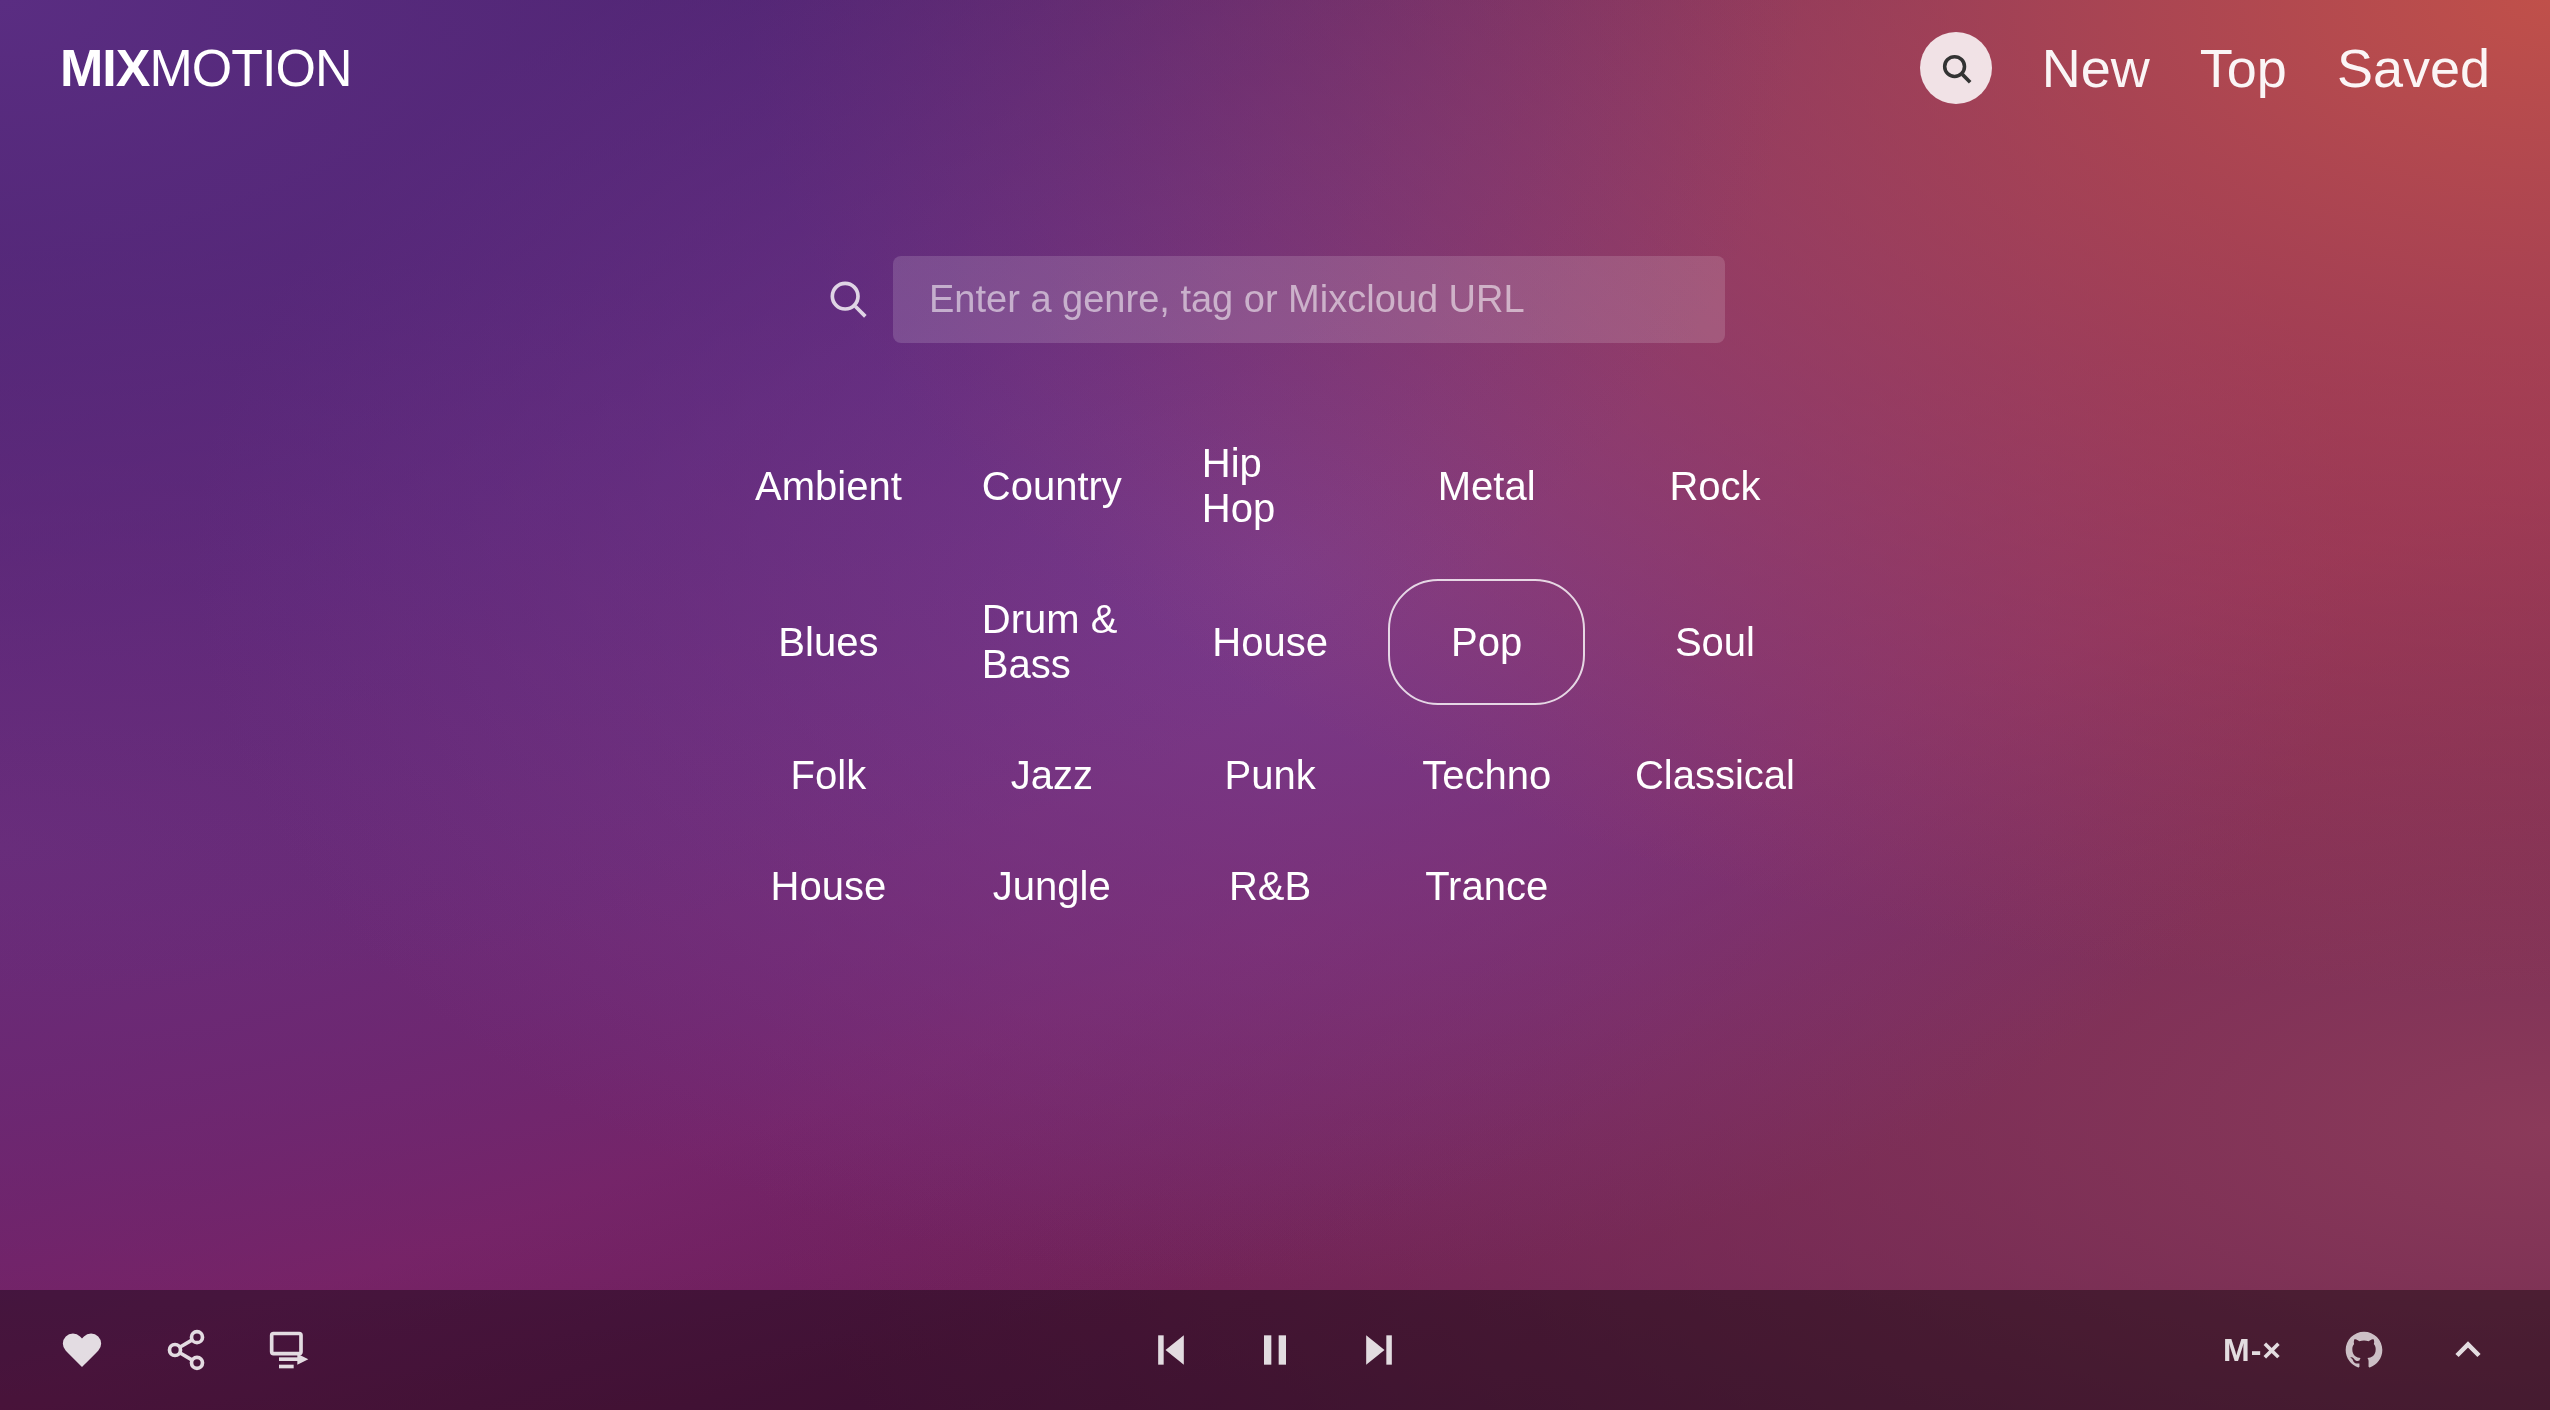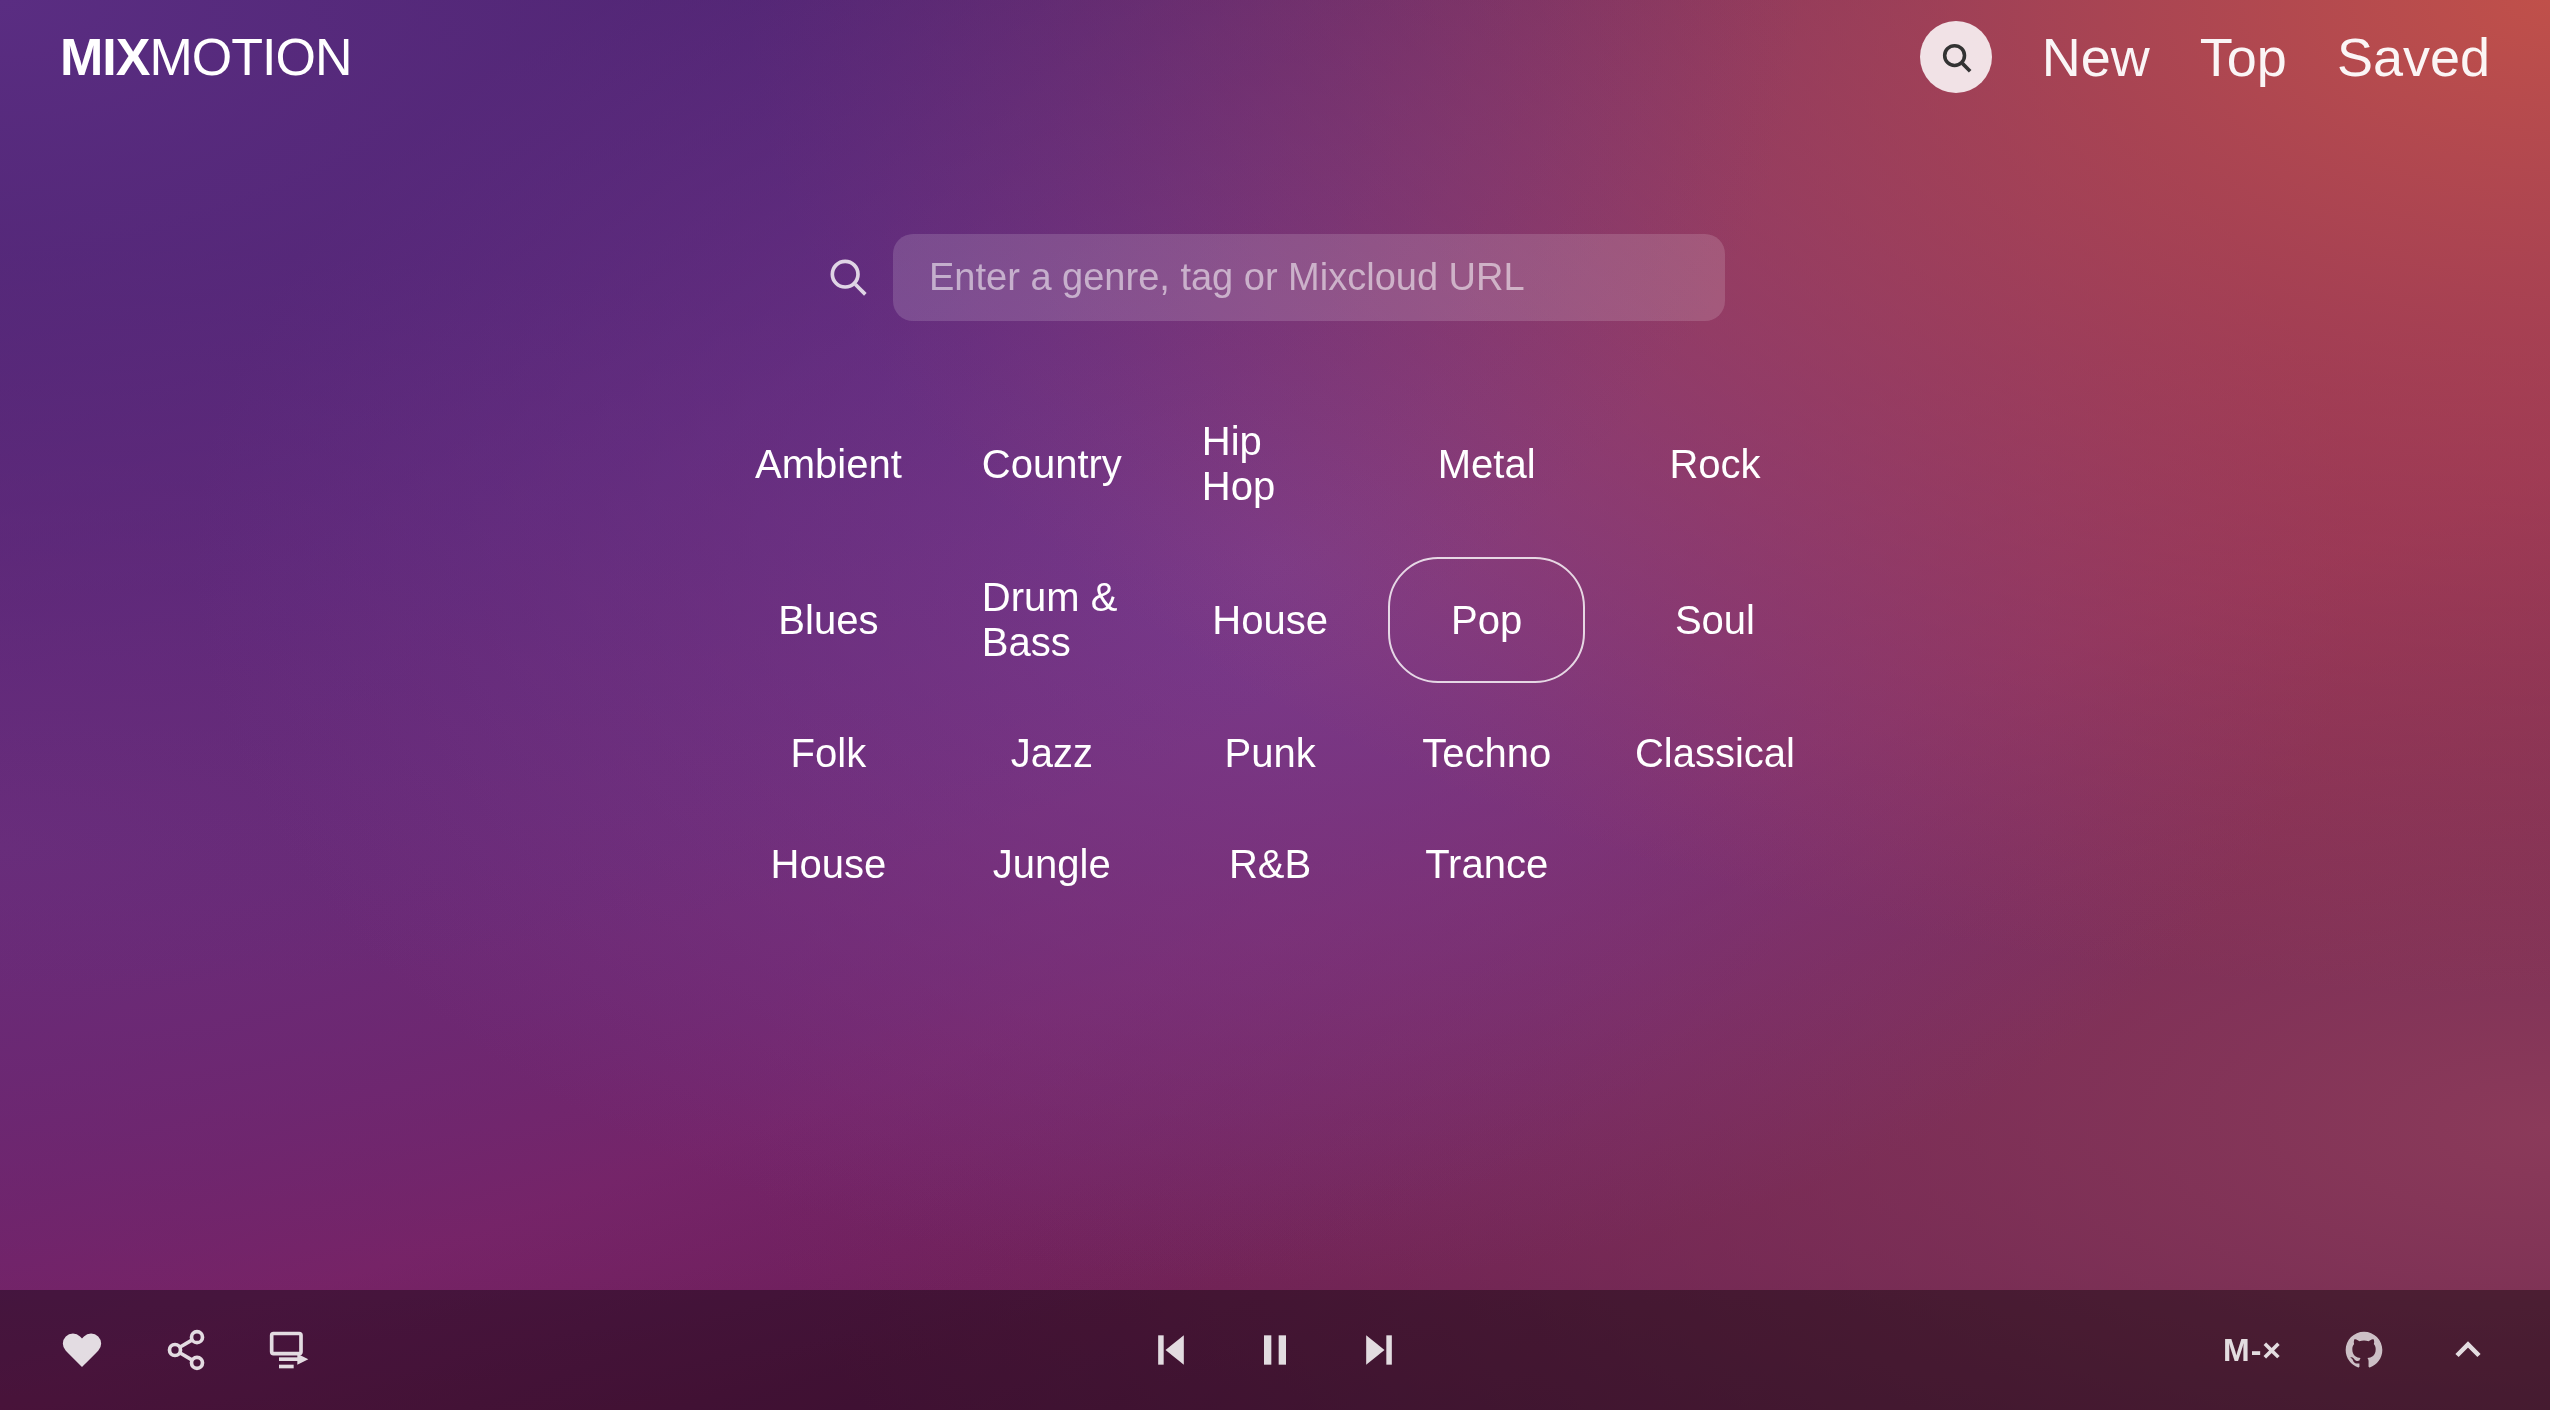--- a/index.html
+++ b/index.html
@@ -37,21 +37,21 @@
       height: 100%;
       display: flex;
       flex-direction: column;
     }
 
     
     .header {
       display: flex;
       align-items: center;
       justify-content: space-between;
-      padding: 21px 60px;
+      padding: 32px 60px;
       text-align: center;
     }
 
     .logo {
       font-size: 52px;
       font-weight: 800;
       color: white;
       letter-spacing: -1px;
     }
 
@@ -124,21 +124,21 @@
       height: 44px;
       stroke: white;
       fill: none;
       stroke-width: 2;
     }
 
     .search-input {
       flex: 1;
       background: rgba(255,255,255,0.15);
       border: none;
-      border-radius: 20px;
+      border-radius: 8px;
       padding: 22px 36px;
       font-size: 38px;
       color: rgba(255,255,255,0.6);
       outline: none;
     }
 
     .search-input::placeholder {
       color: rgba(255,255,255,0.55);
     }
 

